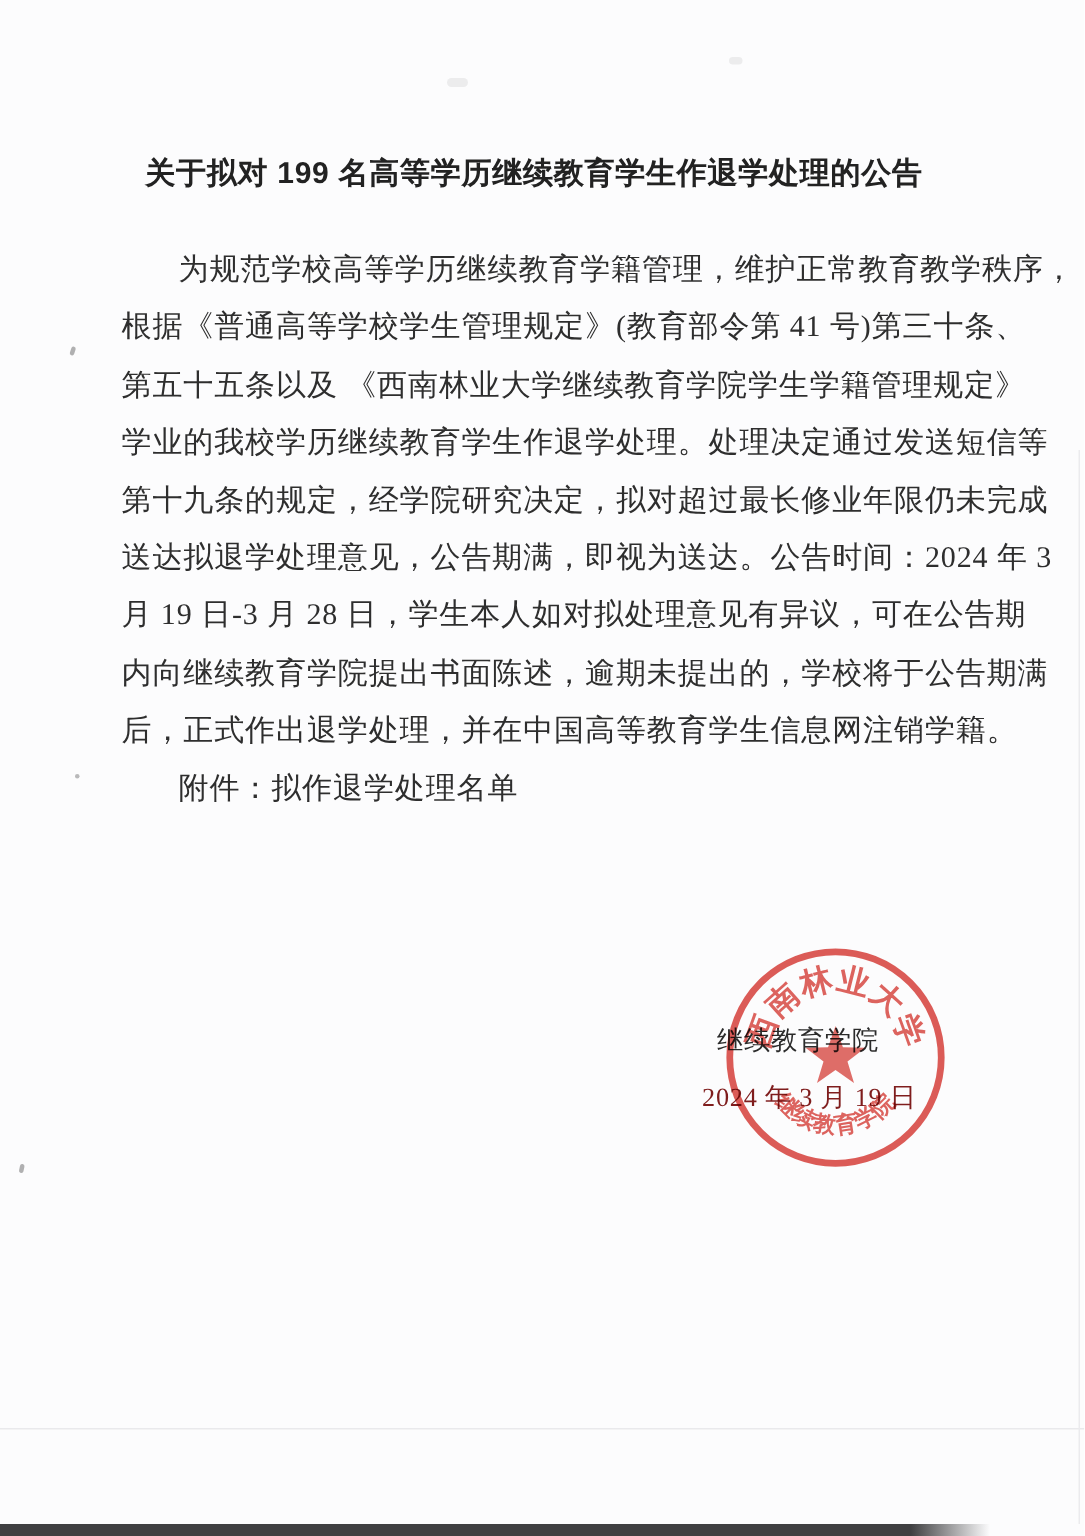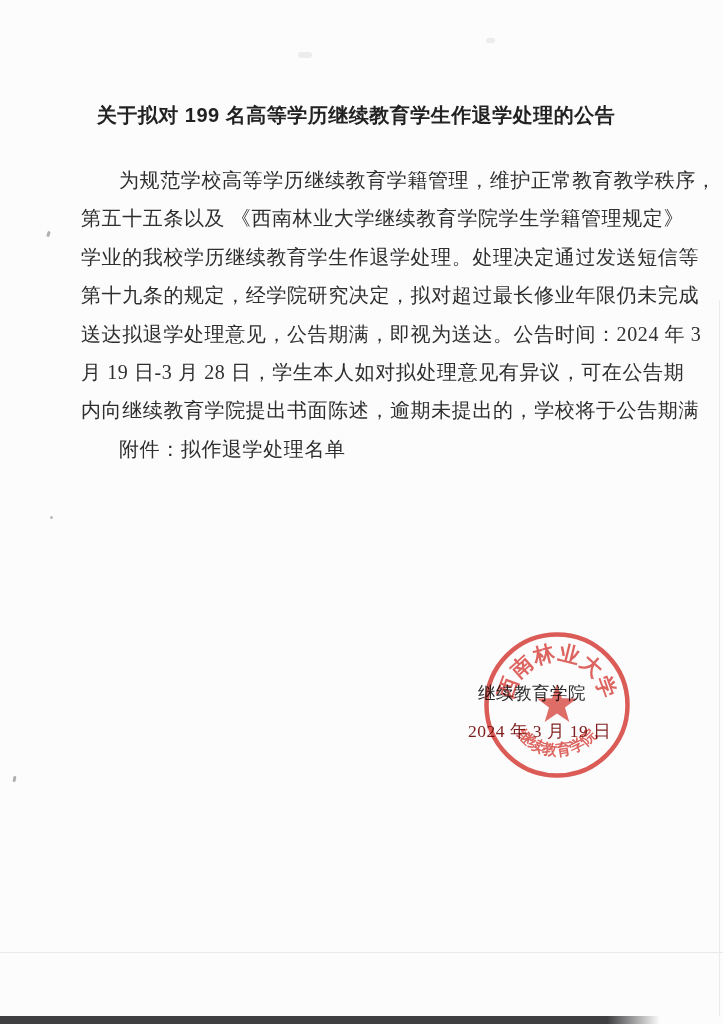--- a/index.html
+++ b/index.html
@@ -110,26 +110,28 @@
 </style>
 </head>
 <body>
 
 <div class="page">
 
   <div class="doc-title">关于拟对 199 名高等学历继续教育学生作退学处理的公告</div>
 
   <div class="doc-body">
     <div class="line indent">为规范学校高等学历继续教育学籍管理，维护正常教育教学秩序，</div>
+    <div class="line">根据《普通高等学校学生管理规定》(教育部令第 41 号)第三十条、</div>
     <div class="line">第五十五条以及 《西南林业大学继续教育学院学生学籍管理规定》</div>
     <div class="line">学业的我校学历继续教育学生作退学处理。处理决定通过发送短信等</div>
     <div class="line">第十九条的规定，经学院研究决定，拟对超过最长修业年限仍未完成</div>
     <div class="line">送达拟退学处理意见，公告期满，即视为送达。公告时间：2024 年 3</div>
     <div class="line">月 19 日-3 月 28 日，学生本人如对拟处理意见有异议，可在公告期</div>
     <div class="line">内向继续教育学院提出书面陈述，逾期未提出的，学校将于公告期满</div>
+    <div class="line">后，正式作出退学处理，并在中国高等教育学生信息网注销学籍。</div>
     <div class="line indent">附件：拟作退学处理名单</div>
   </div>
 
   <div class="sig-org">继续教育学院</div>
 
   <div class="sig-date">2024 年 3 月 19 日</div>
 
   <svg class="seal" viewBox="0 0 150 150" xmlns="http://www.w3.org/2000/svg">
     <defs>
       <path id="sealTopArc" d="M 30.68 67.19 A 45 45 0 0 1 119.32 67.19" fill="none"></path>

